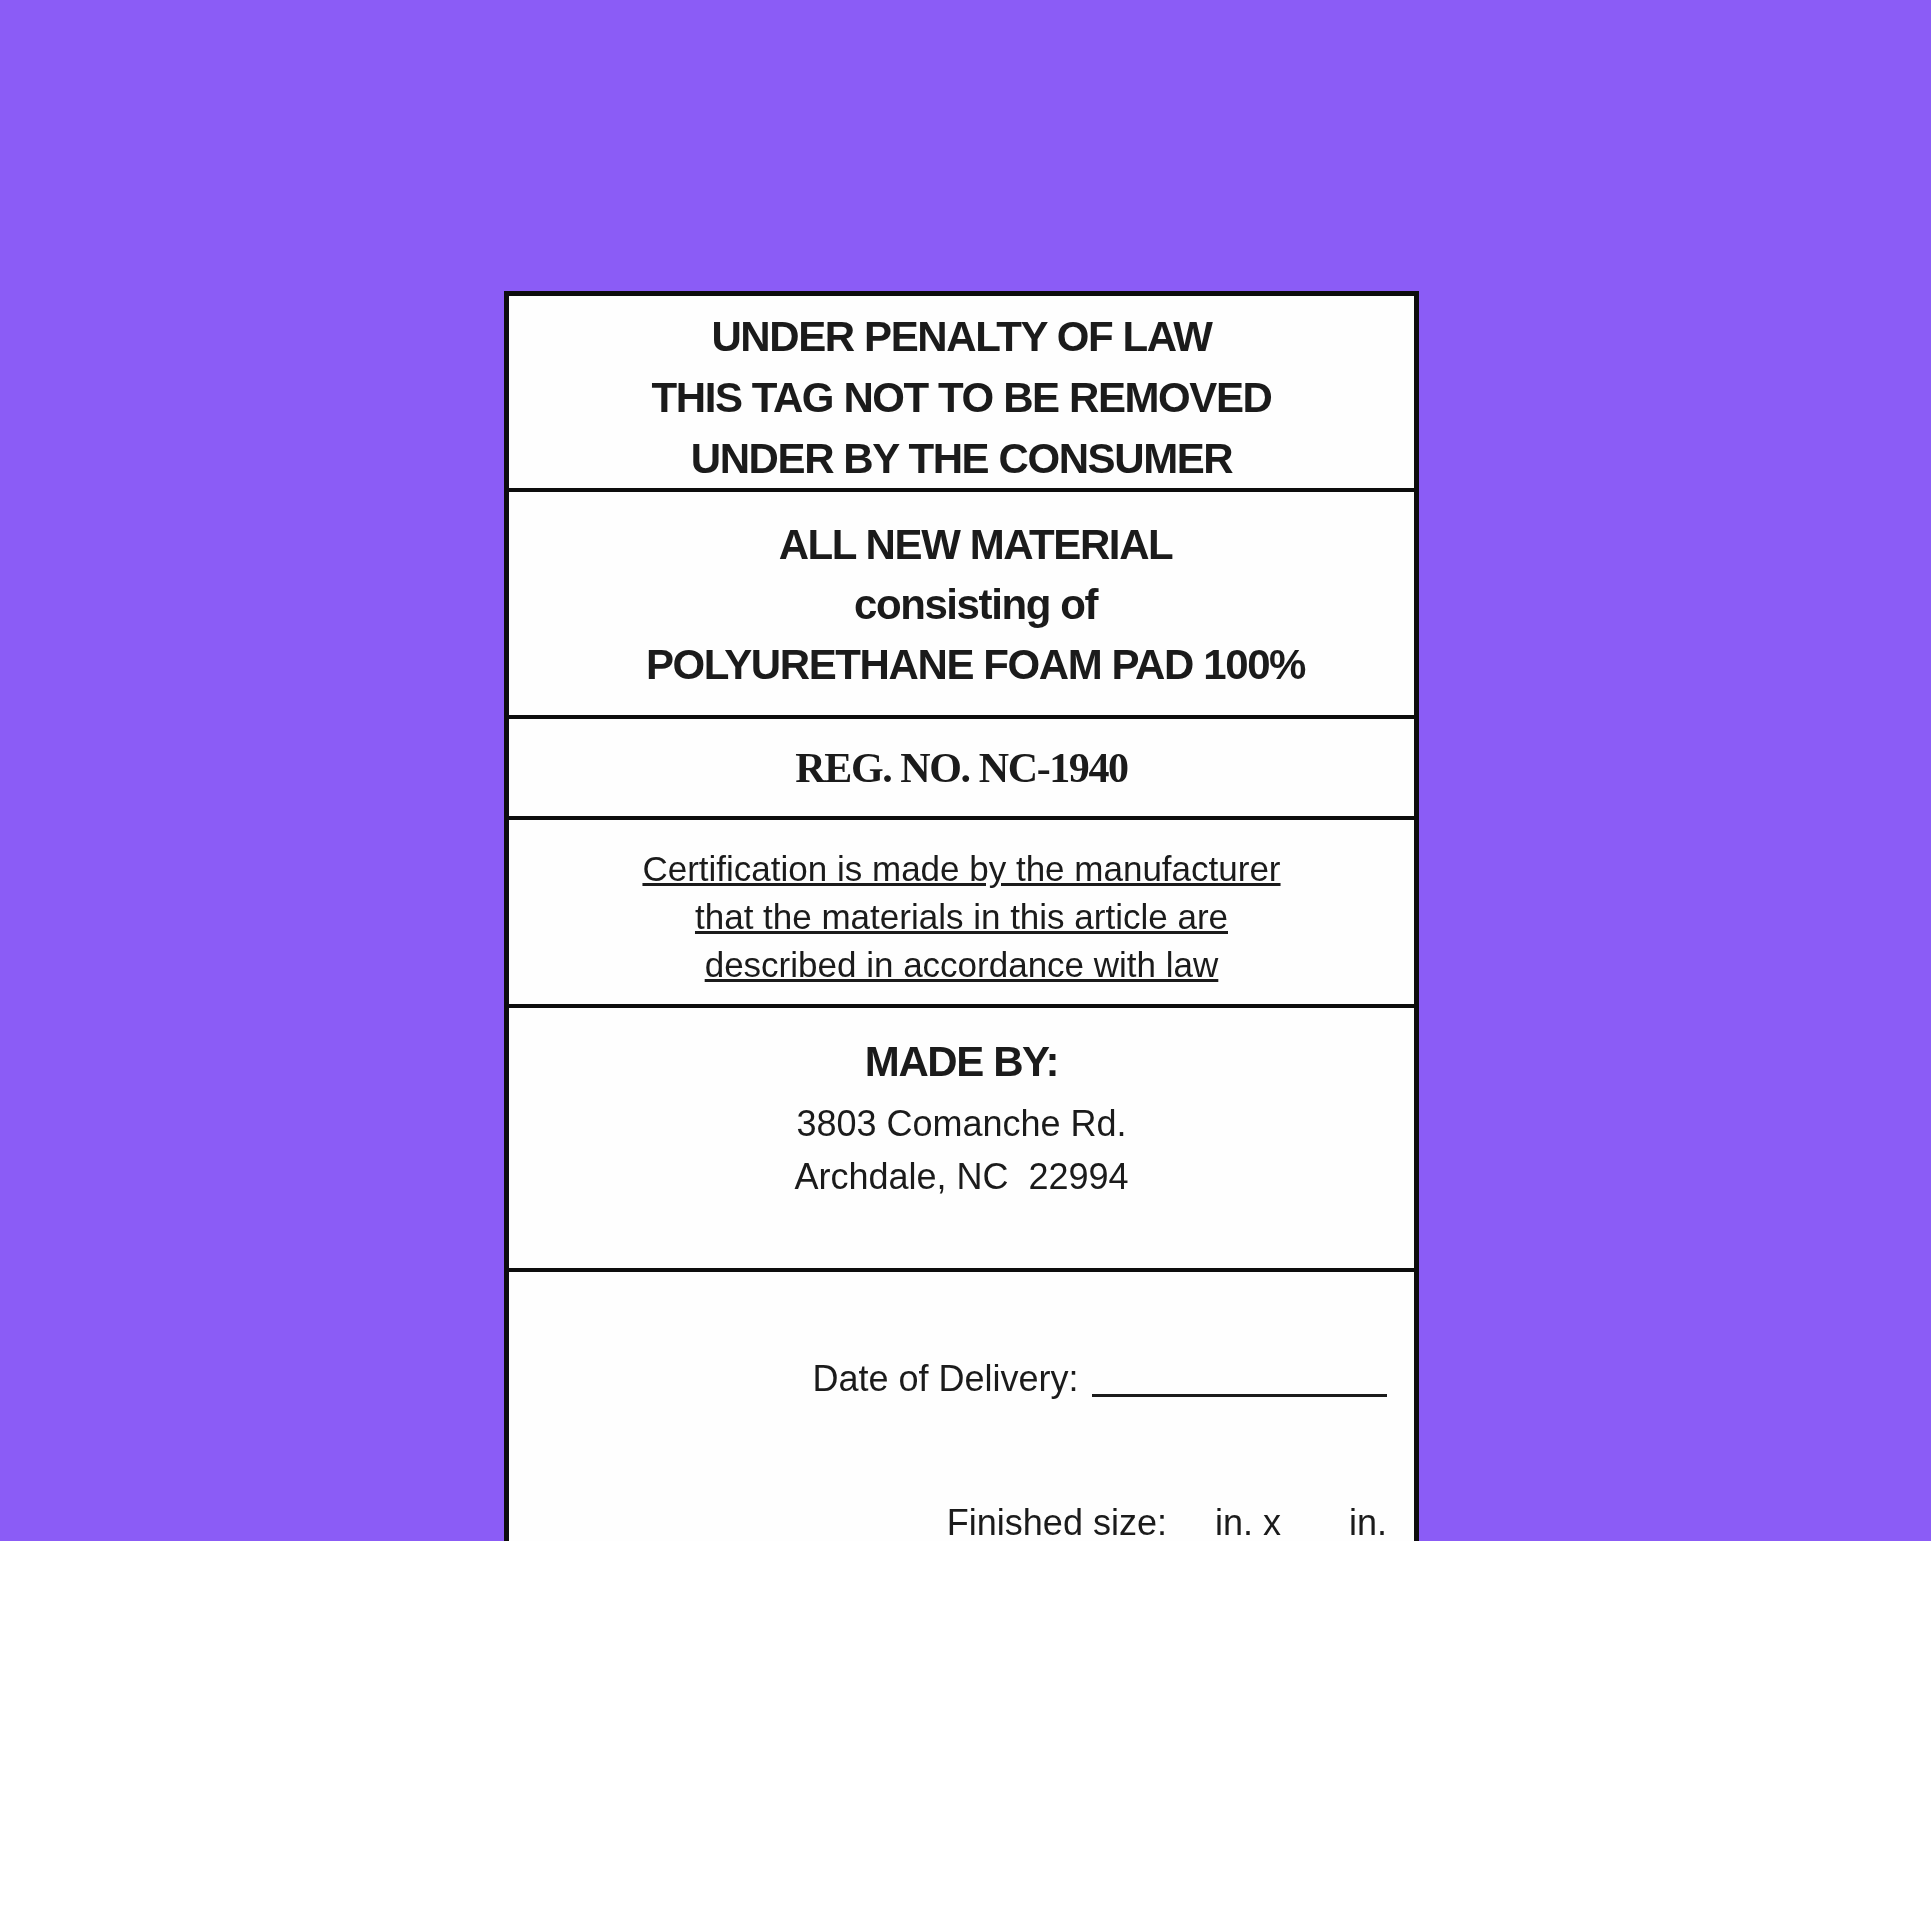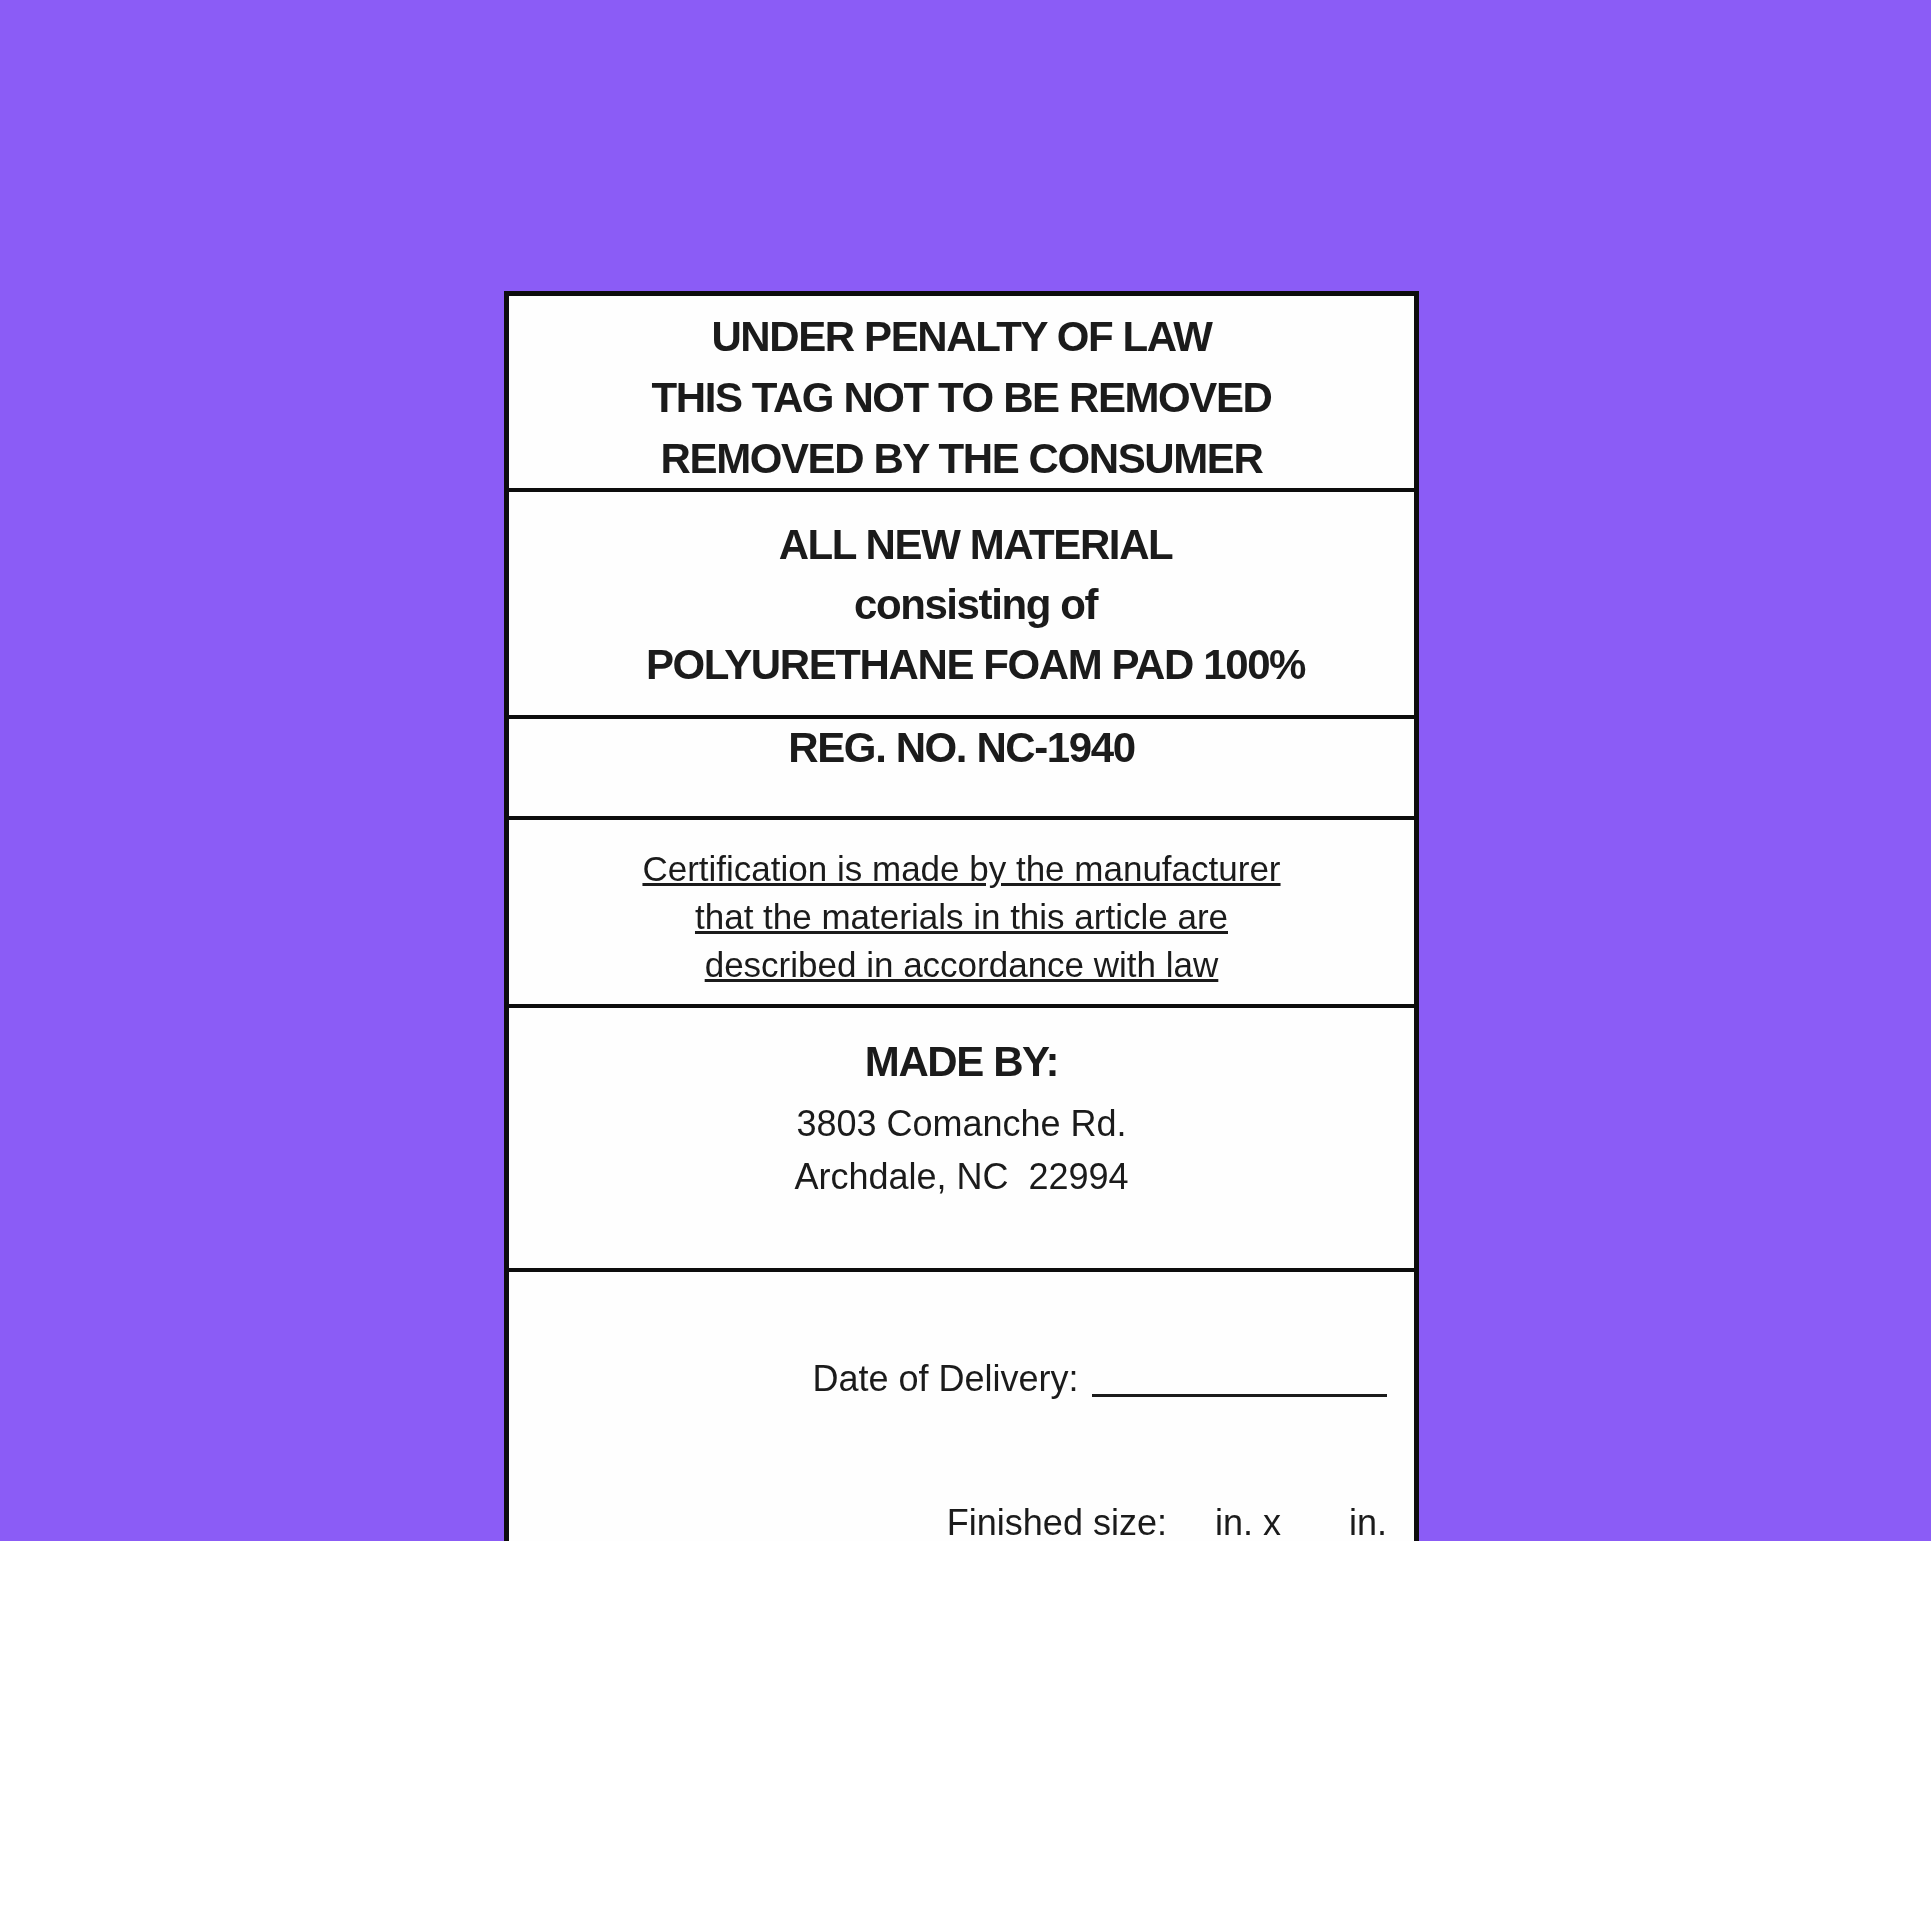--- a/index.html
+++ b/index.html
@@ -38,21 +38,21 @@
   .bold-line{
     font-weight:700;
     font-size:42px;
     line-height:61px;
     letter-spacing:-1.4px;
     white-space:nowrap;
   }
   .sec-penalty{height:196px;padding-top:9.7px;}
   .sec-material{height:227px;padding-top:23px;}
   .sec-material .bold-line{line-height:60px;padding-left:28px;}
-  .sec-registration{height:101px;padding-top:5px;}
+  .sec-registration{height:101px;padding-top:25px;font-family:Liberation Serif, serif;}
   .sec-registration .bold-line{line-height:48px;}
   .sec-certification{height:188px;padding-top:25px;text-decoration:underline;}
   .reg-line{
     font-size:35px;
     line-height:48px;
     letter-spacing:0;
     white-space:pre;
   }
   .sec-madeby{height:264px;padding-top:27px;}
   .madeby-heading{
@@ -93,21 +93,21 @@
 </style>
 </head>
 <body>
 
 <div class="canvas">
   <div class="label-box">
 
     <div class="section sec-penalty">
       <div class="bold-line">UNDER PENALTY OF LAW</div>
       <div class="bold-line">THIS TAG NOT TO BE REMOVED</div>
-      <div class="bold-line">REMOVED BY THE CONSUMER</div>
+      <div class="bold-line">UNDER BY THE CONSUMER</div>
     </div>
 
     <div class="section sec-material">
       <div class="bold-line">ALL NEW MATERIAL</div>
       <div class="bold-line">consisting of</div>
       <div class="bold-line">POLYURETHANE FOAM PAD 100%</div>
     </div>
 
     <div class="section sec-registration">
       <div class="bold-line">REG. NO. NC-1940</div>

